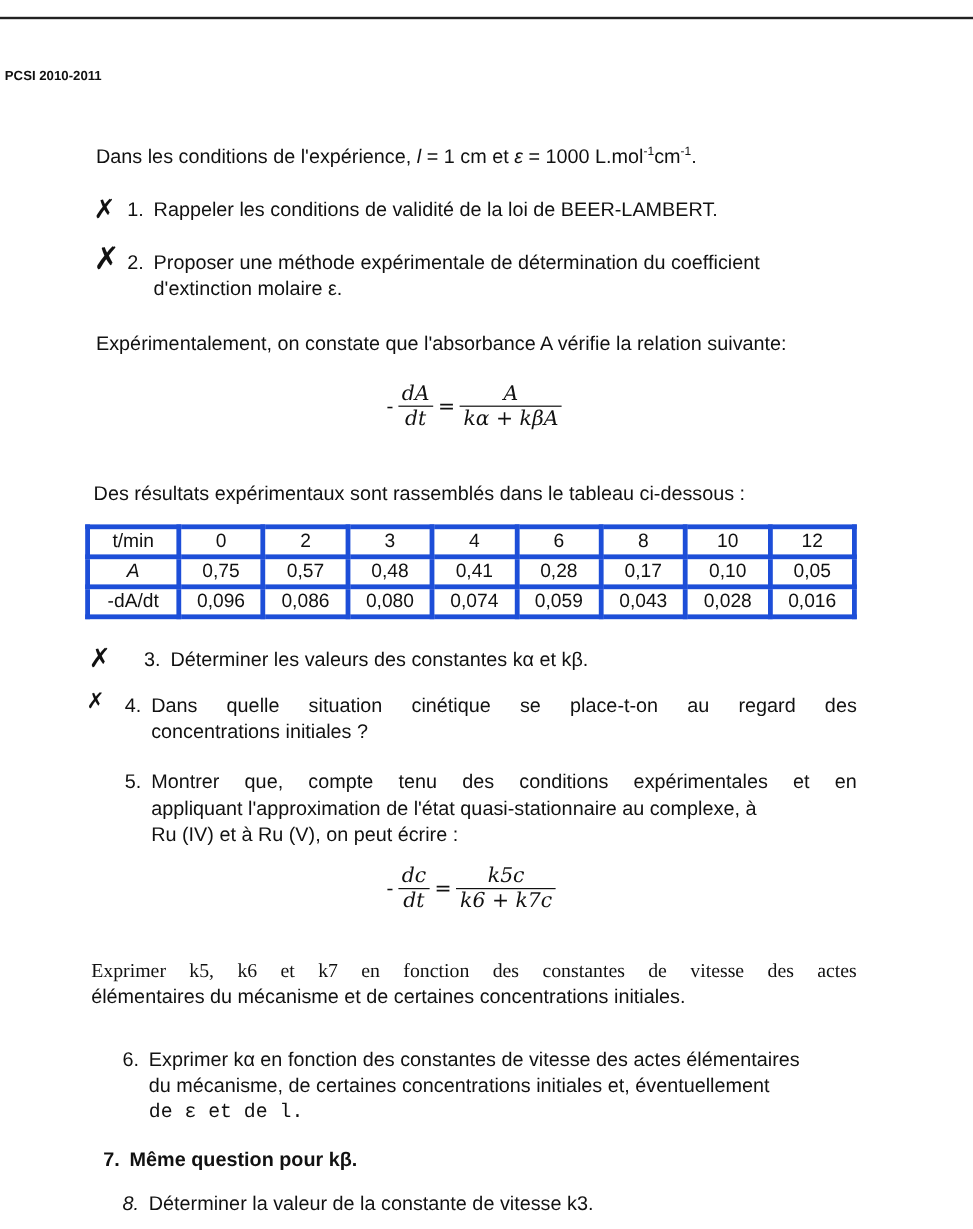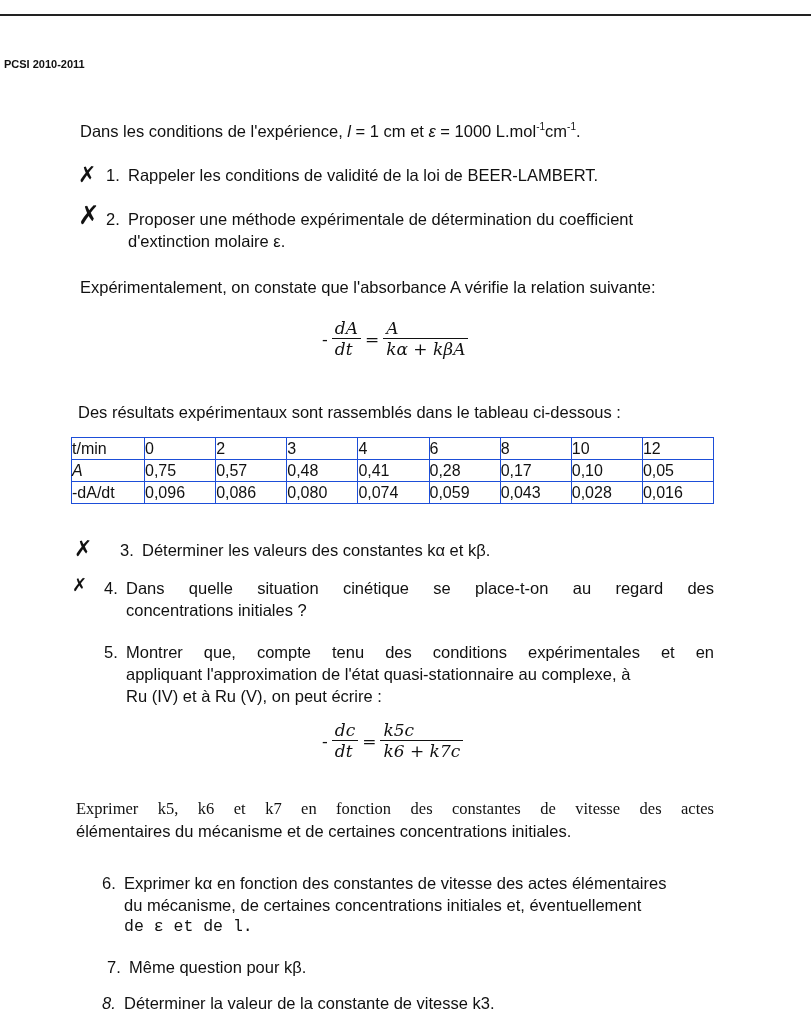--- a/index.html
+++ b/index.html
@@ -8,25 +8,25 @@
     font-family: "Liberation Sans", "DejaVu Sans", sans-serif; color: #111;
   }
   .topline { position: absolute; left: 0; top: 14px; width: 811px; height: 2px; background: #222; }
   .hdr { position: absolute; left: 4px; top: 58px; font-size: 11px; font-weight: bold; }
   .abs { position: absolute; }
   .txt { font-size: 16.5px; line-height: 22px; }
   .it { font-style: italic; }
   .mark { position: absolute; font-size: 22px; font-weight: bold; color: #111; }
   .num { display: inline-block; width: 22px; }
   .frac { position: absolute; display: flex; align-items: center; font-family: "DejaVu Serif", serif; font-size: 17px; }
-  .frac .f { display: inline-flex; flex-direction: column; align-items: flex-start; margin: 0 4px; }
+  .frac .f { display: inline-flex; flex-direction: column; align-items: center; margin: 0 4px; }
   .frac .f span { padding: 0 3px; font-style: italic; }
   .frac .f .bar { width: 100%; height: 1px; background: #111; padding: 0; }
   table.data { position: absolute; left: 71px; top: 437px; width: 643px; border-collapse: collapse; font-size: 16px; }
-  table.data td { border: 1px solid #1d4ed8; height: 21px; padding: 0; }
+  table.data td { border: 4px solid #1d4ed8; text-align: center; height: 21px; padding: 0; }
   table.data td.h { width: 72px; }
   sup { font-size: 10px; }
 </style>
 </head>
 <body>
 
 <div class="topline"></div>
 <div class="hdr">PCSI 2010-2011</div>
 
 <div class="abs txt" style="left:80px; top:116px;">
@@ -143,19 +143,19 @@
   <div style="text-align:justify; text-align-last:justify;font-family:Liberation Serif, serif;">Exprimer k5, k6 et k7 en fonction des constantes de vitesse des actes</div>
   <div>élémentaires du mécanisme et de certaines concentrations initiales.</div>
 </div>
 
 <div class="abs txt" style="left:102px; top:872px; width:612px;">
   <div><span class="num">6.</span><span>Exprimer kα en fonction des constantes de vitesse des actes élémentaires</span></div>
   <div style="padding-left:22px;">du mécanisme, de certaines concentrations initiales et, éventuellement</div>
   <div style="padding-left:22px;font-family:Liberation Mono, monospace;">de ε et de l.</div>
 </div>
 
-<div class="abs txt" style="left:107px; top:956px;">
+<div class="abs txt" style="left:86px; top:956px;font-weight:bold;">
   <span class="num">7.</span><span>Même question pour kβ.</span>
 </div>
 
 <div class="abs txt" style="left:102px; top:992px;">
   <span class="num it">8.</span><span>Déterminer la valeur de la constante de vitesse k3.</span>
 </div>
 
 </body></html>

